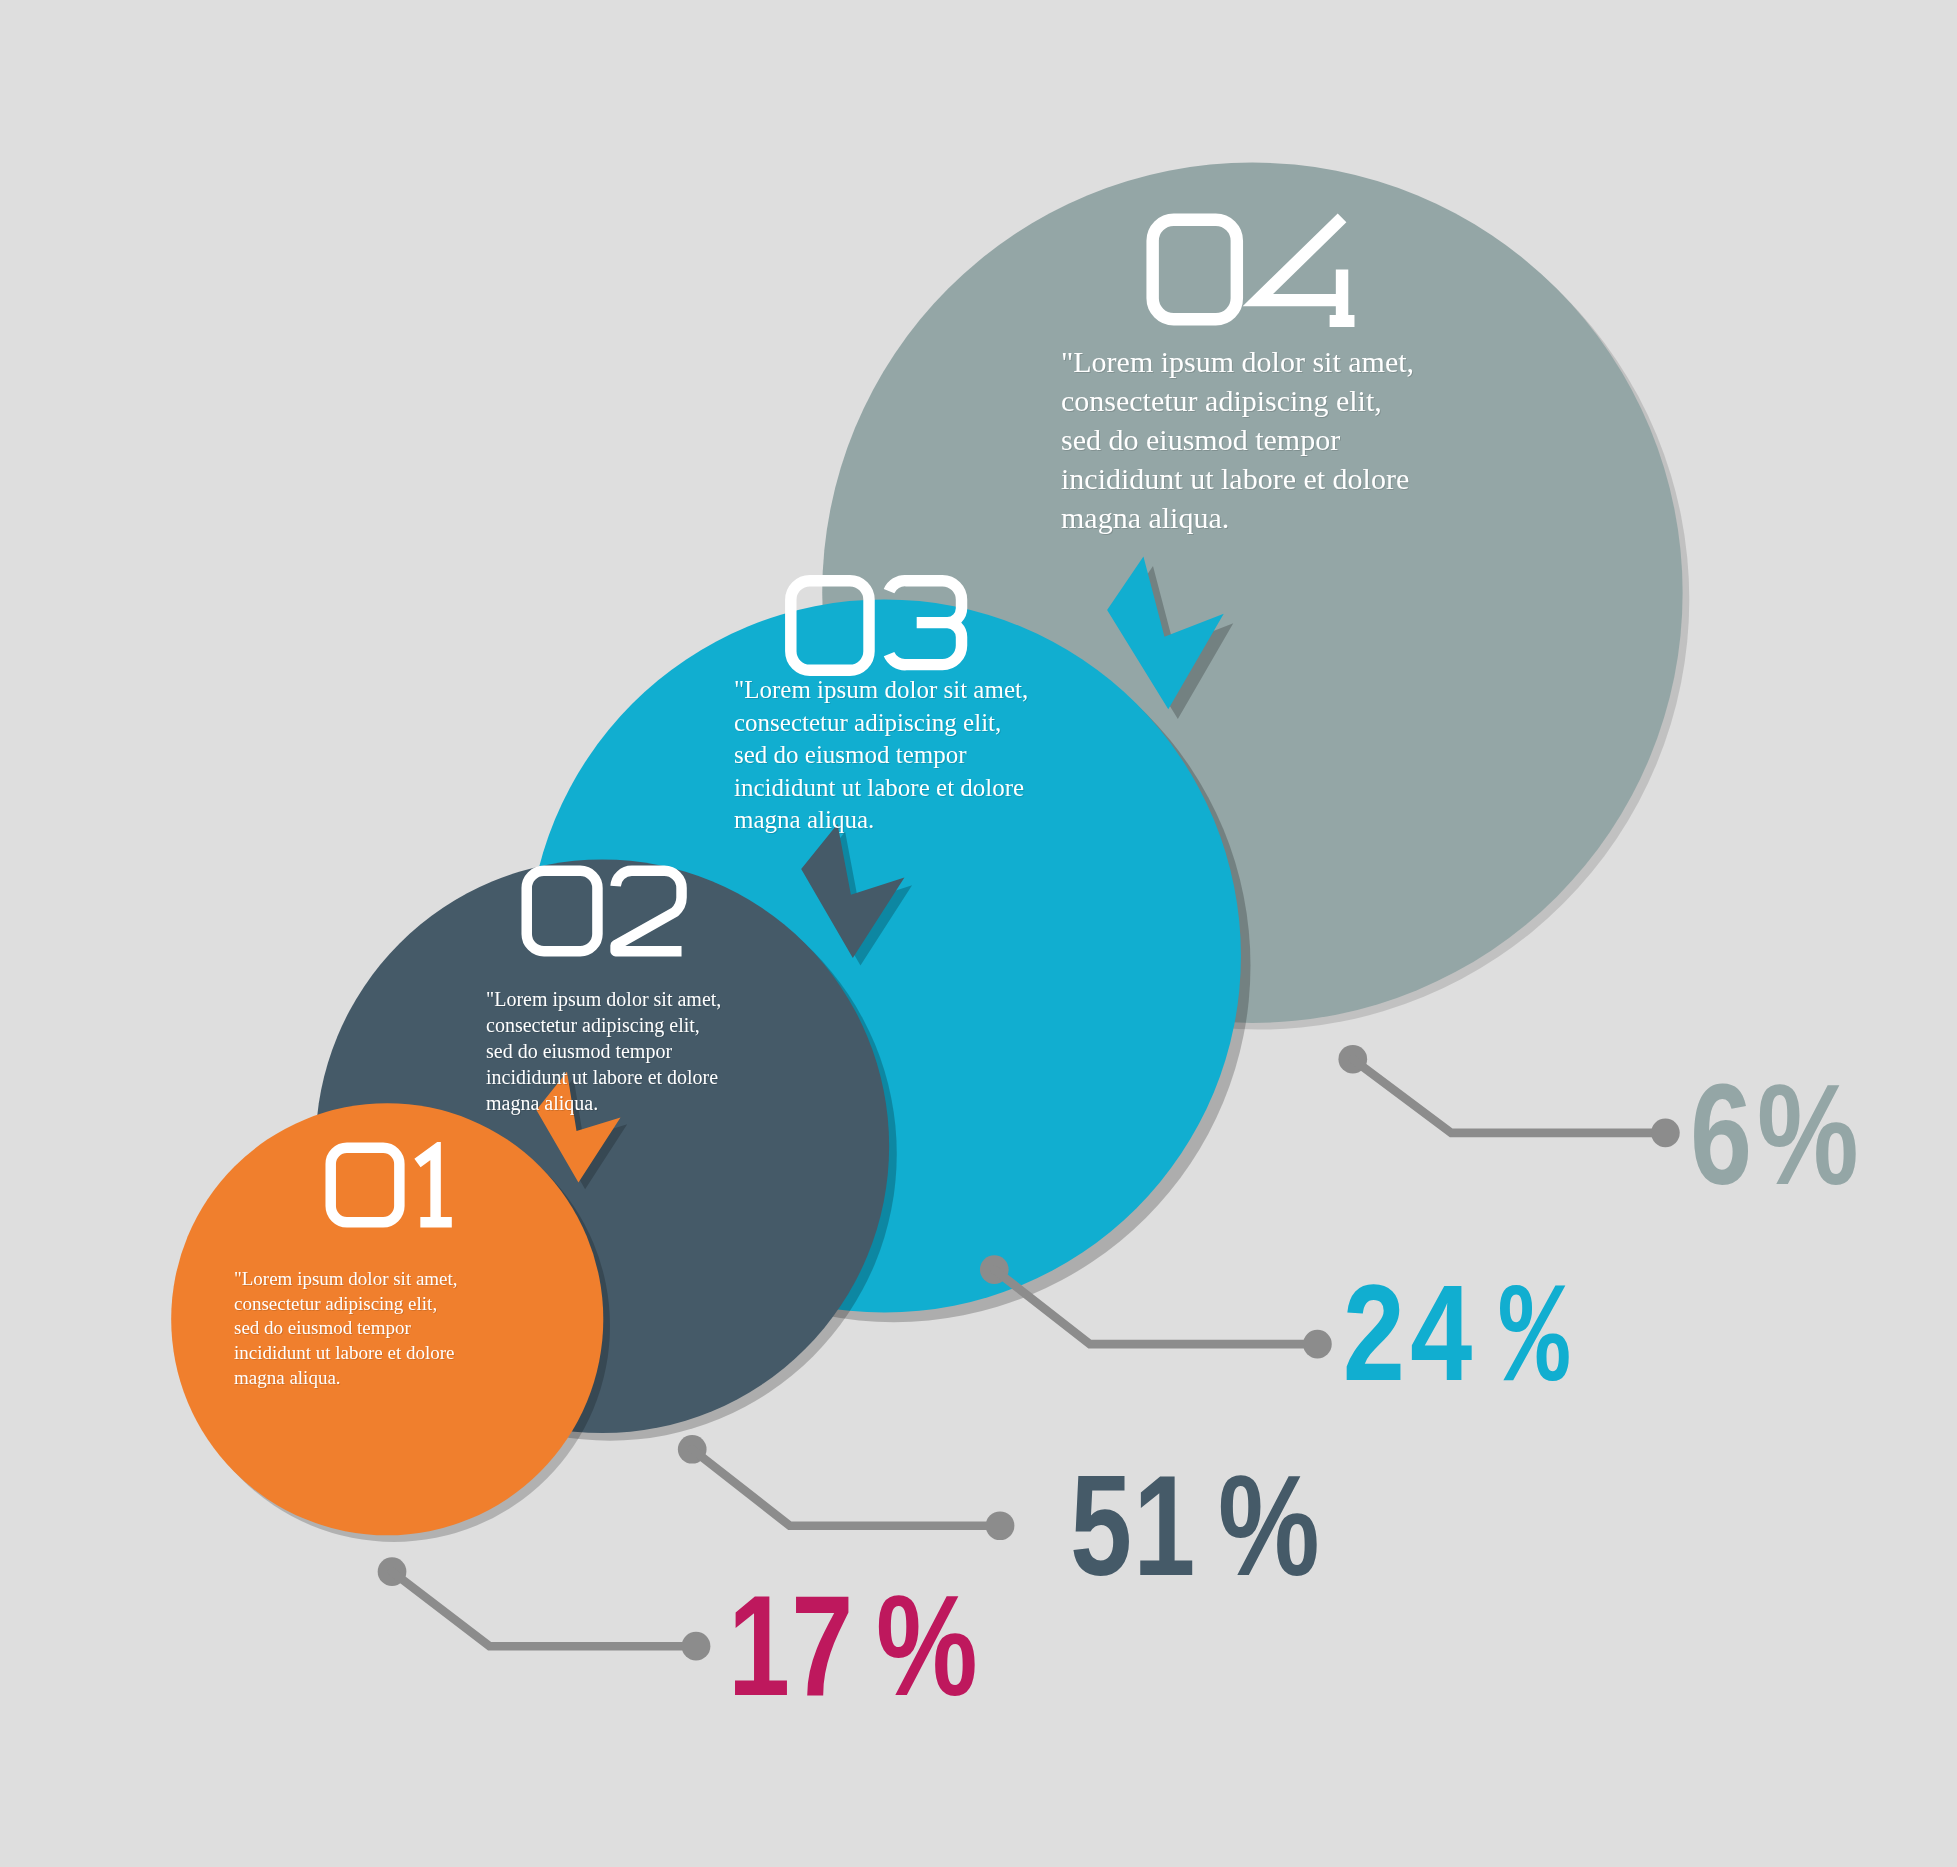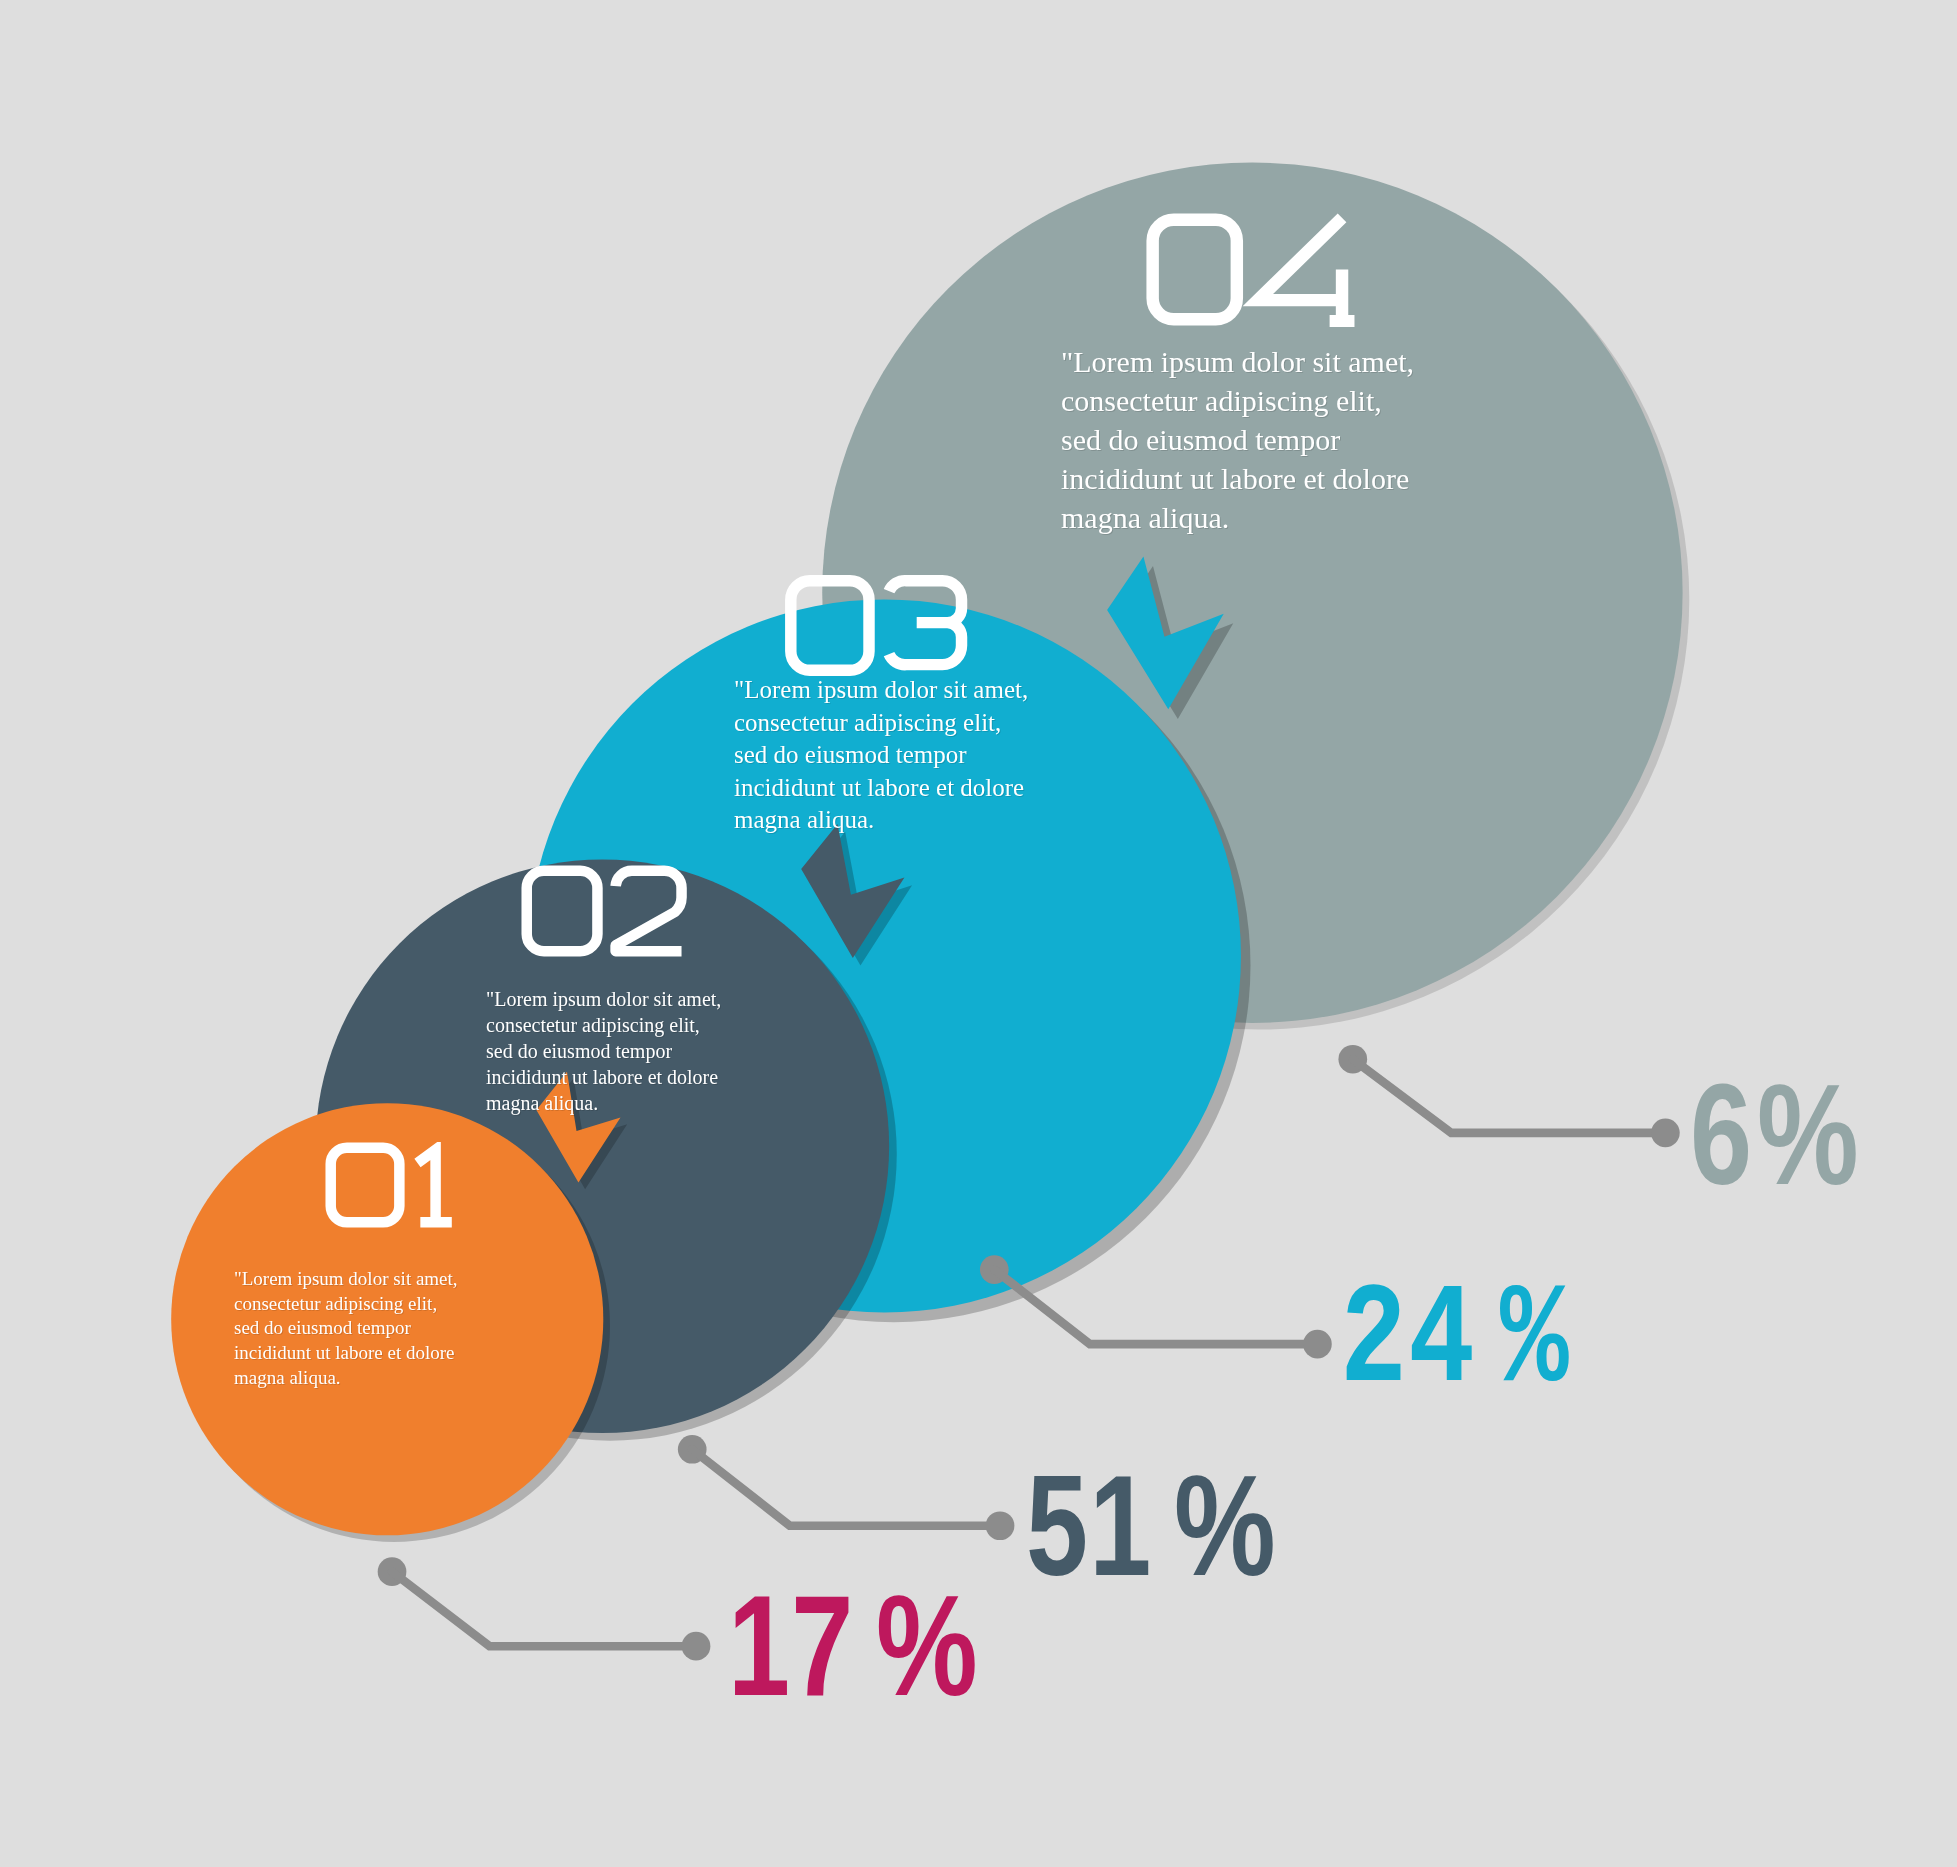--- a/index.html
+++ b/index.html
@@ -200,21 +200,21 @@
   </svg>
 
   <div class="pct" style="left:1690px; top:1063px; font-size:143px; color:#94a6a6;">
     <span class="val">6</span><span class="sym">%</span>
   </div>
 
   <div class="pct" style="left:1340px; top:1271px; font-size:143px; color:#11aed0;font-family:Liberation Mono, monospace;">
     <span class="val">24</span><span class="sym">%</span>
   </div>
 
-  <div class="pct" style="left:1026px; top:1454px; font-size:143px; color:#455a68;text-align:right;">
+  <div class="pct" style="left:1070px; top:1454px; font-size:143px; color:#455a68;text-align:right;">
     <span class="val">51</span><span class="sym">%</span>
   </div>
 
   <div class="pct" style="left:728px; top:1574px; font-size:143px; color:#be185d;">
     <span class="val">17</span><span class="sym">%</span>
   </div>
 
 </div>
 
 

